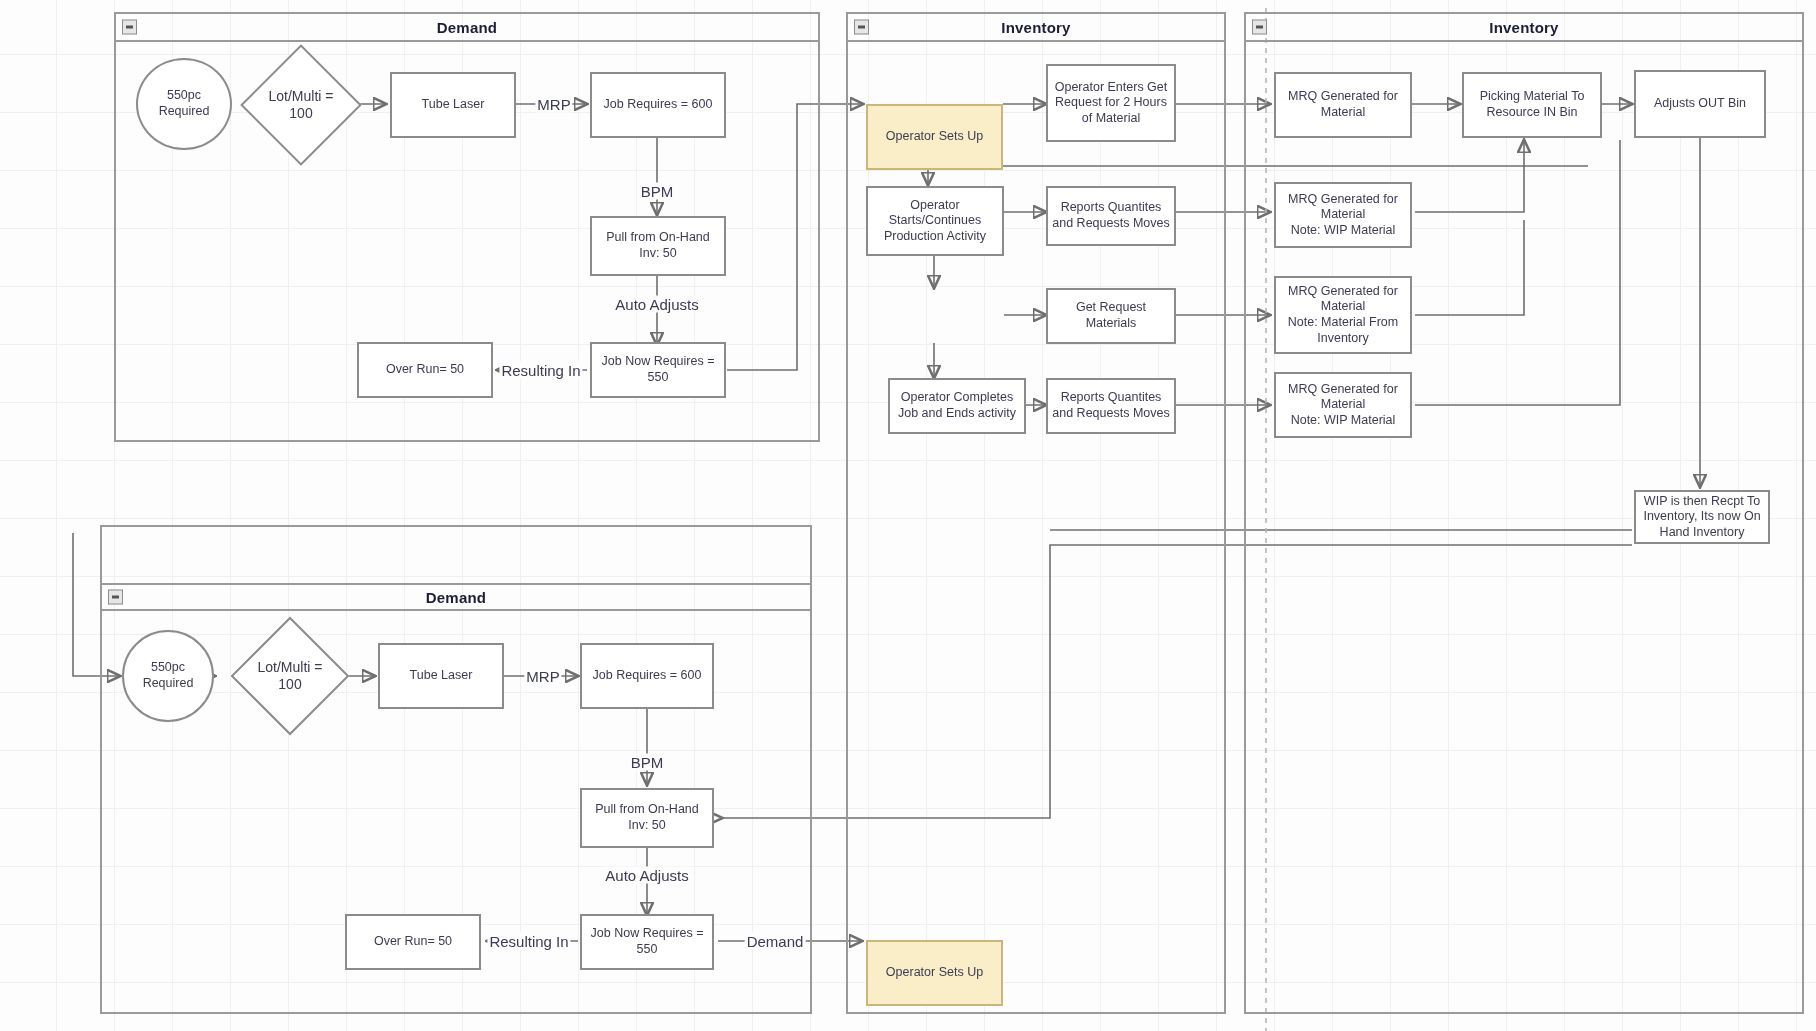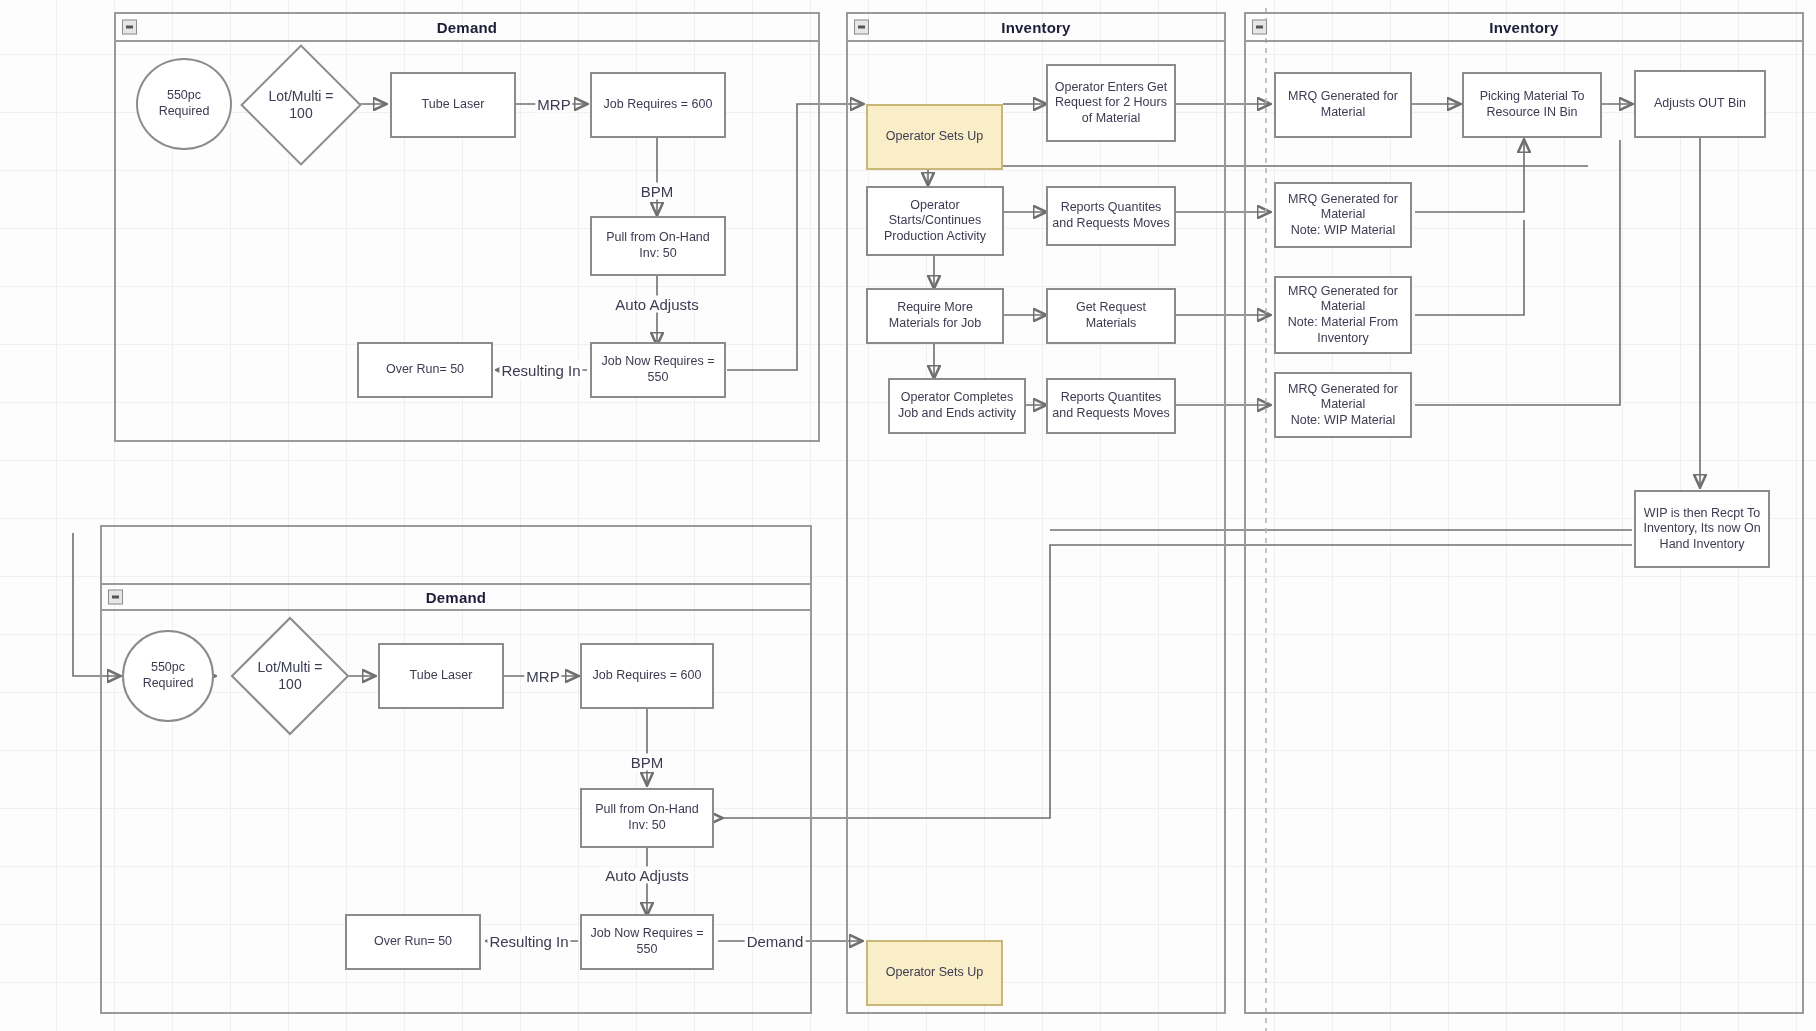--- a/index.html
+++ b/index.html
@@ -200,41 +200,40 @@
   <span class="elabel" style="left:541px;top:370px;">Resulting In</span>
 
   <div class="node accent" style="left:866px;top:72px;width:137px;height:66px;">Operator Sets Up</div>
 
   <div class="node" style="left:1046px;top:64px;width:130px;height:78px;">Operator Enters Get<br>Request for 2 Hours<br>of Material</div>
 
   <div class="node" style="left:866px;top:186px;width:138px;height:70px;">Operator<br>Starts/Continues<br>Production Activity</div>
 
   <div class="node" style="left:1046px;top:186px;width:130px;height:60px;">Reports Quantites<br>and Requests Moves</div>
 
-  <div class="node" style="left:866px;top:288px;width:138px;height:56px;">Require More<br>Materials for Job</div>
 
   <div class="node" style="left:1046px;top:288px;width:130px;height:56px;">Get Request<br>Materials</div>
 
   <div class="node" style="left:866px;top:378px;width:138px;height:56px;margin-left:22px;">Operator Completes<br>Job and Ends activity</div>
 
   <div class="node" style="left:1046px;top:378px;width:130px;height:56px;">Reports Quantites<br>and Requests Moves</div>
 
   <div class="node" style="left:1274px;top:72px;width:138px;height:66px;">MRQ Generated for<br>Material</div>
 
   <div class="node" style="left:1462px;top:72px;width:140px;height:66px;">Picking Material To<br>Resource IN Bin</div>
 
   <div class="node" style="left:1634px;top:70px;width:132px;height:68px;">Adjusts OUT Bin</div>
 
   <div class="node" style="left:1274px;top:182px;width:138px;height:66px;">MRQ Generated for<br>Material<br>Note: WIP Material</div>
 
   <div class="node" style="left:1274px;top:276px;width:138px;height:78px;">MRQ Generated for<br>Material<br>Note: Material From<br>Inventory</div>
 
   <div class="node" style="left:1274px;top:372px;width:138px;height:66px;">MRQ Generated for<br>Material<br>Note: WIP Material</div>
 
-  <div class="node" style="left:1634px;top:490px;width:136px;height:78px;">WIP is then Recpt To<br>Inventory, Its now On<br>Hand Inventory</div>
+  <div class="node" style="left:1634px;top:490px;width:136px;height:54px;">WIP is then Recpt To<br>Inventory, Its now On<br>Hand Inventory</div>
 
   <div class="node ellipse" style="left:122px;top:630px;width:92px;height:92px;">550pc<br>Required</div>
 
   <div class="diamond" style="left:248px;top:634px;width:84px;height:84px;">
     <div class="dshape"></div>
     <div class="dtext">Lot/Multi =<br>100</div>
   </div>
 
   <div class="node" style="left:378px;top:643px;width:126px;height:66px;">Tube Laser</div>
 

